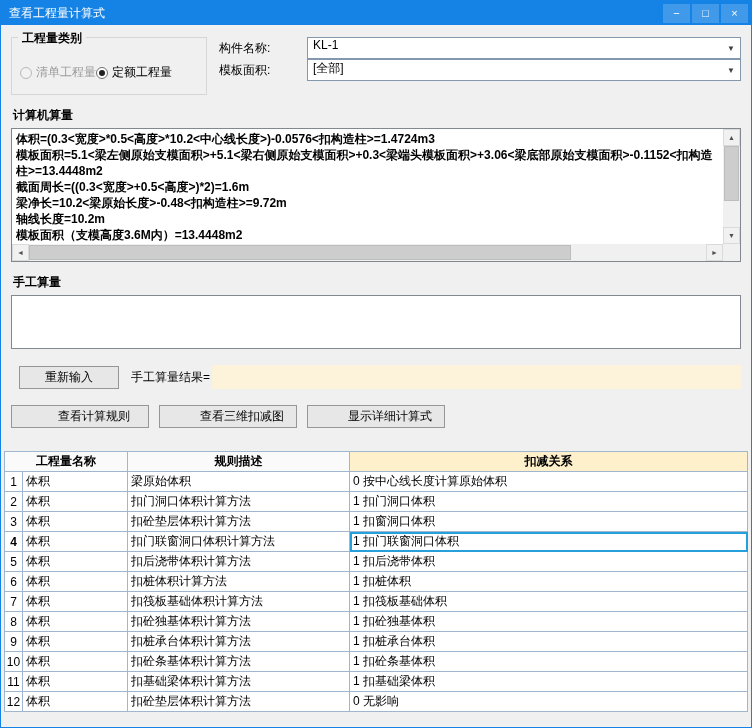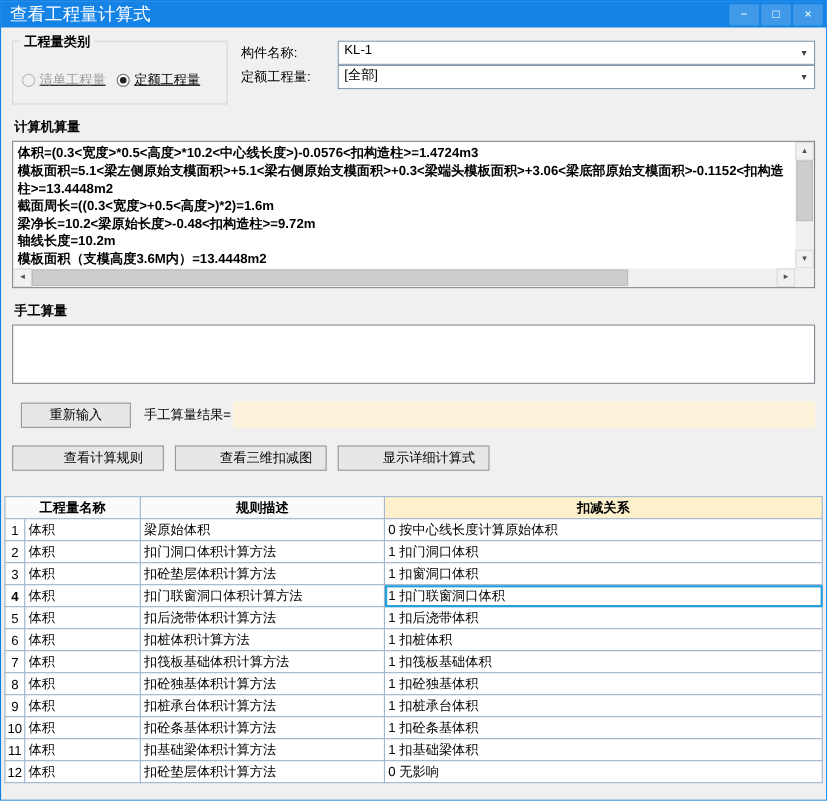--- a/index.html
+++ b/index.html
@@ -3,31 +3,31 @@
 <meta charset="utf-8">
 <style>
   * { box-sizing: border-box; margin: 0; padding: 0; }
   html, body { width: 752px; height: 728px; overflow: hidden; }
   body { font-family: "Liberation Sans", "DejaVu Sans", sans-serif; font-size: 12px; color: #000; }
 
   .window { width: 752px; height: 728px; background: #f0f0f0; border: 1px solid #1583e5; display: flex; flex-direction: column; }
 
   
   .titlebar { height: 24px; background: #1583e5; color: #fff; display: flex; align-items: center; padding-left: 8px; flex: none; }
-  .titlebar .title { flex: 1; font-size: 16px; }
+  .titlebar .title { flex: 1; font-size: 12px; }
   .win-btns { display: flex; gap: 2px; padding-right: 3px; }
   .win-btn { width: 27px; height: 19px; background: #419ae9; color: #fff; display: flex; align-items: center; justify-content: center; font-size: 11px; cursor: default; }
 
   .content { flex: 1; padding: 8px 10px 0 10px; position: relative; }
 
   
   .top-section { display: flex; margin-top: 4px; }
   .groupbox { width: 196px; height: 58px; border: 1px solid #d6d6d6; position: relative; margin-right: 12px; flex: none; }
   .groupbox-label { position: absolute; top: -8px; left: 6px; background: #f0f0f0; padding: 0 4px; font-weight: bold; }
-  .radio-row { display: flex; align-items: center; gap: 10px; margin: 26px 0 0 8px; text-decoration: underline; }
+  .radio-row { display: flex; align-items: center; margin: 26px 0 0 8px; }
   .radio-item { display: flex; align-items: center; gap: 4px; }
   .radio { width: 12px; height: 12px; border-radius: 50%; border: 1px solid #707070; background: #fff; position: relative; flex: none; }
   .radio.checked::after { content: ""; position: absolute; left: 2px; top: 2px; right: 2px; bottom: 2px; border-radius: 50%; background: #222; }
   .radio.disabled { border-color: #b8b8b8; background: #f2f2f2; }
   .radio-item.disabled span.lbl { color: #9b9b9b; }
 
   .field-col { flex: 1; display: flex; flex-direction: column; gap: 0; }
   .field-row { display: flex; align-items: center; }
   .field-label { width: 88px; flex: none; }
   .combo { flex: 1; height: 22px; background: #fff; border: 1px solid #8398ad; display: flex; padding: 0 18px 0 5px; position: relative; cursor: default; }
@@ -101,21 +101,21 @@
       </div>
       <div class="field-col">
         <div class="field-row">
           <span class="field-label">构件名称:</span>
           <span class="combo">
             <span>KL-1</span>
             <span class="combo-arrow">▼</span>
           </span>
         </div>
         <div class="field-row">
-          <span class="field-label">定额工程量:</span>
+          <span class="field-label">模板面积:</span>
           <span class="combo">
             <span>[全部]</span>
             <span class="combo-arrow">▼</span>
           </span>
         </div>
       </div>
     </div>
 
     <div class="section-label">计算机算量</div>
     <div class="calc-box">

